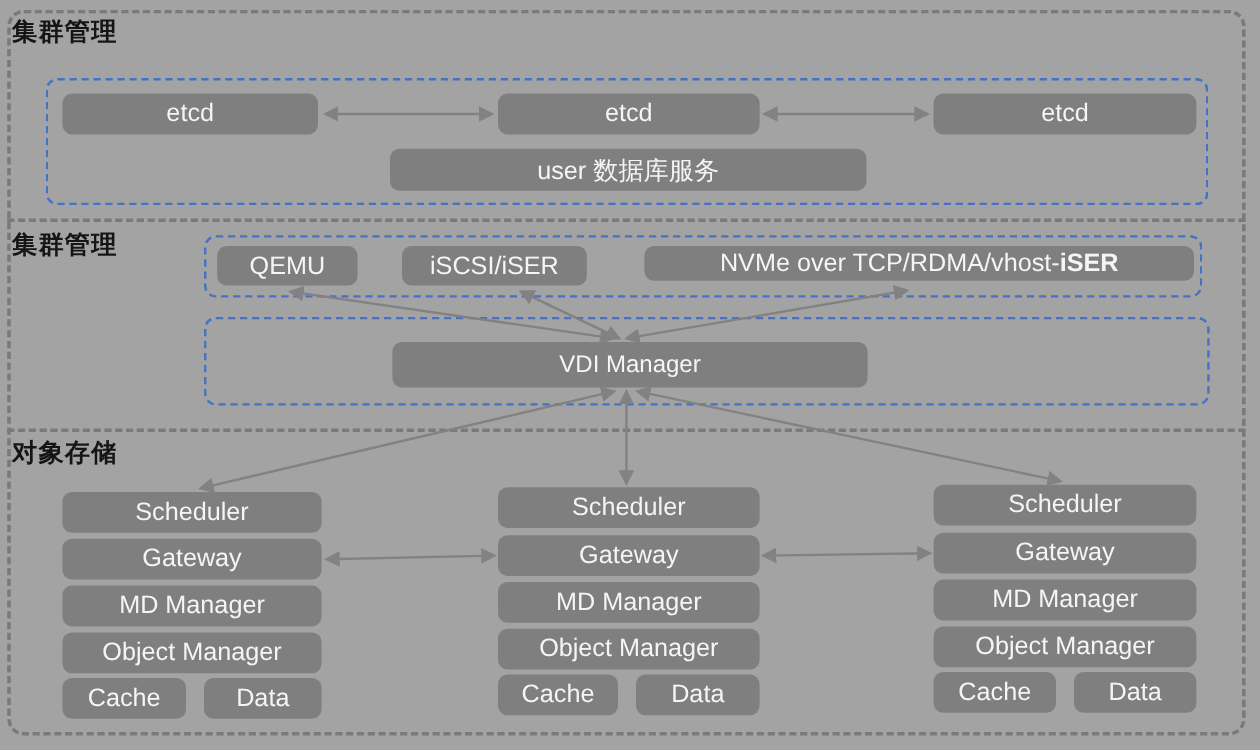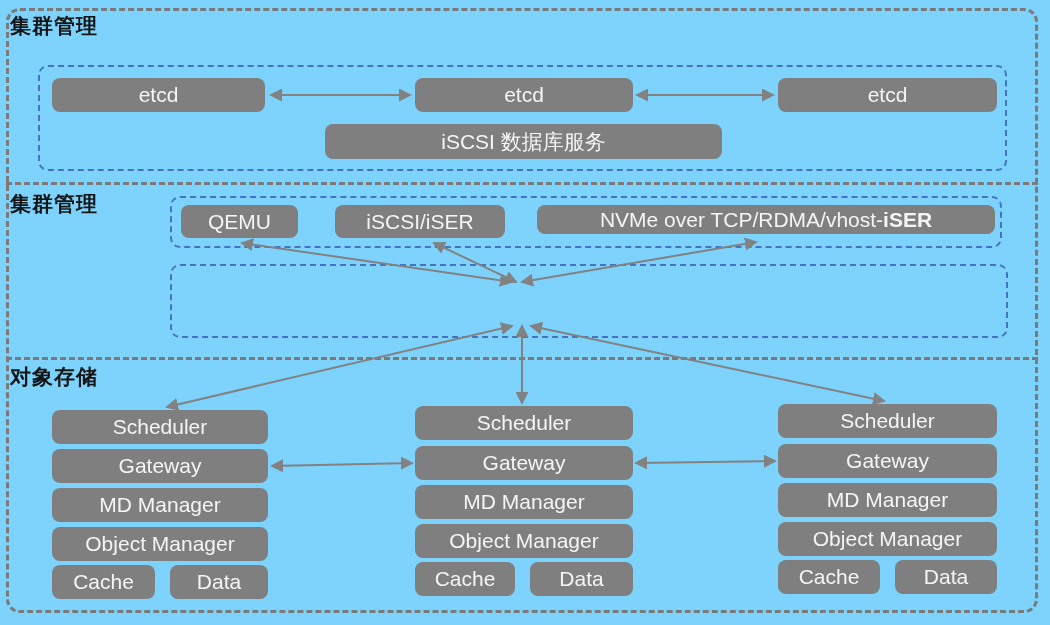--- a/index.html
+++ b/index.html
@@ -1,17 +1,17 @@
 <!DOCTYPE html>
 <html><head>
 <meta charset="utf-8">
 <style>
   html,body{margin:0;padding:0;background:#ffffff;}
   .canvas{
-    position:relative;width:1050px;height:625px;background:#7dd3fc;overflow:hidden;
+    position:relative;width:1050px;height:625px;background:#a3a3a3;overflow:hidden;
     font-family:"Liberation Sans","DejaVu Sans",sans-serif;
   }
   .outer-border{
     position:absolute;left:6px;top:8px;width:1032px;height:605px;
     border:3px dashed #7a7a7a;border-radius:14px;box-sizing:border-box;
   }
   .separator{
     position:absolute;left:6px;width:1032px;height:0;
     border-top:3px dashed #7a7a7a;
   }
@@ -42,28 +42,29 @@
   <div class="section-title" style="left:10px;top:190px">集群管理</div>
   <div class="section-title" style="left:10px;top:363px">对象存储</div>
 
   <div class="inner-box" style="left:38px;top:65px;width:969px;height:106px"></div>
   <div class="inner-box" style="left:170px;top:196px;width:832px;height:52px"></div>
   <div class="inner-box" style="left:170px;top:264px;width:838px;height:74px"></div>
 
   <div class="node" style="left:52px;top:78px;width:213px;height:34px">etcd</div>
   <div class="node" style="left:415px;top:78px;width:218px;height:34px">etcd</div>
   <div class="node" style="left:778px;top:78px;width:219px;height:34px">etcd</div>
-  <div class="node" style="left:325px;top:124px;width:397px;height:35px">iSCSI 数据库服务</div>
+  <div class="node" style="left:325px;top:124px;width:397px;height:35px">user 数据库服务</div>
 
   <div class="node" style="left:181px;top:205px;width:117px;height:33px">QEMU</div>
-  <div class="node" style="left:335px;top:205px;width:170px;height:33px">iSCSI/iSER</div>
+  <div class="node" style="left:335px;top:205px;width:154px;height:33px">iSCSI/iSER</div>
   <div class="node" style="left:537px;top:205px;width:458px;height:29px">
     <span>NVMe over TCP/RDMA/vhost-</span>
       <span class="b">iSER</span>
   </div>
+  <div class="node" style="left:327px;top:285px;width:396px;height:38px;font-size:20px">VDI Manager</div>
 
   <div class="node" style="left:52px;top:410px;width:216px;height:34px">Scheduler</div>
   <div class="node" style="left:52px;top:449px;width:216px;height:34px">Gateway</div>
   <div class="node" style="left:52px;top:488px;width:216px;height:34px">MD Manager</div>
   <div class="node" style="left:52px;top:527px;width:216px;height:34px">Object Manager</div>
   <div class="node" style="left:52px;top:565px;width:103px;height:34px">Cache</div>
   <div class="node" style="left:170px;top:565px;width:98px;height:34px">Data</div>
 
   <div class="node" style="left:415px;top:406px;width:218px;height:34px">Scheduler</div>
   <div class="node" style="left:415px;top:446px;width:218px;height:34px">Gateway</div>

